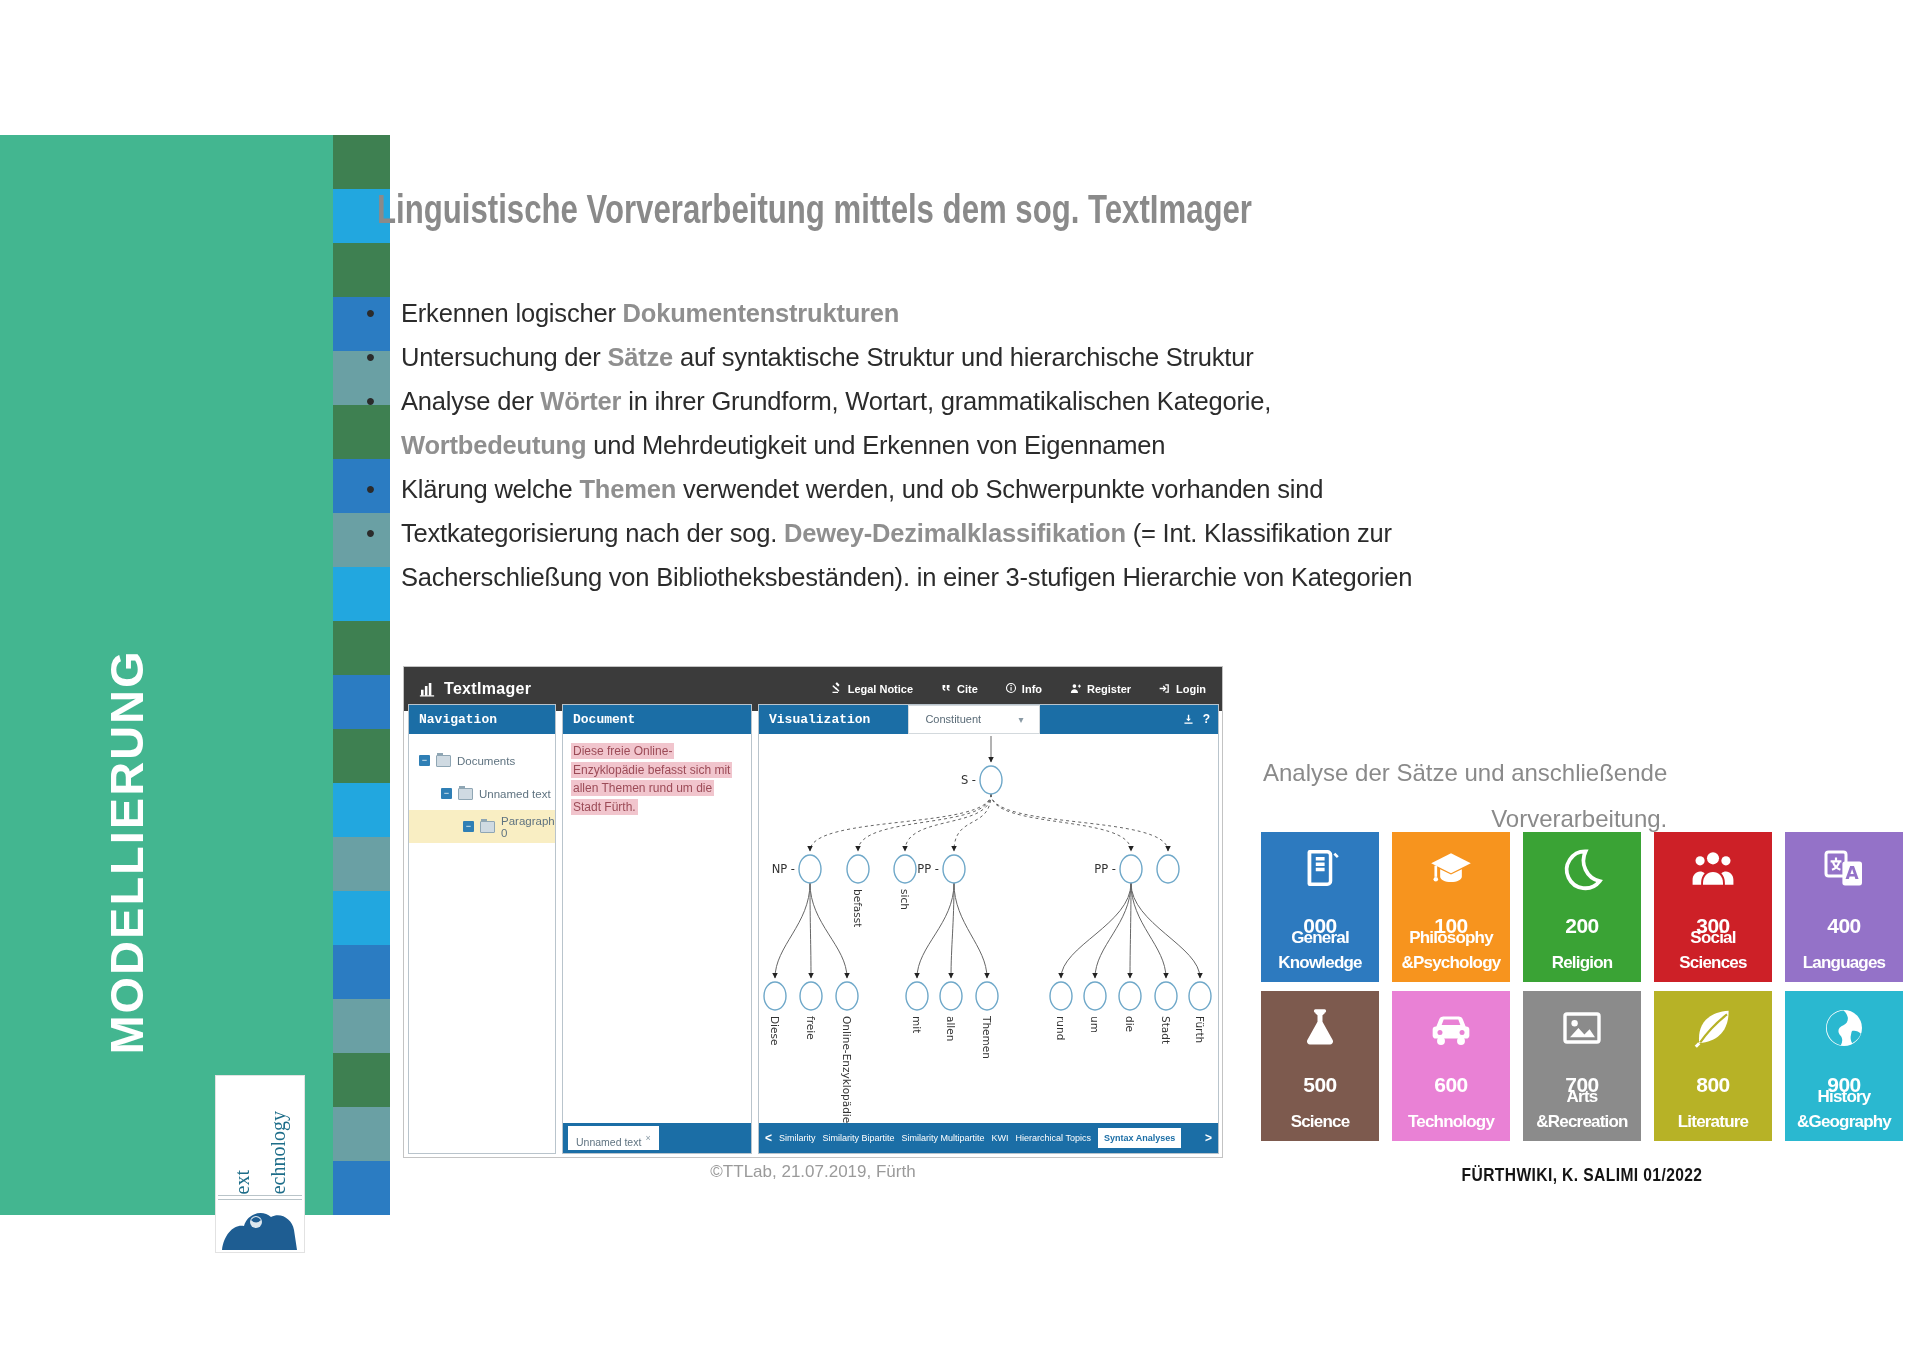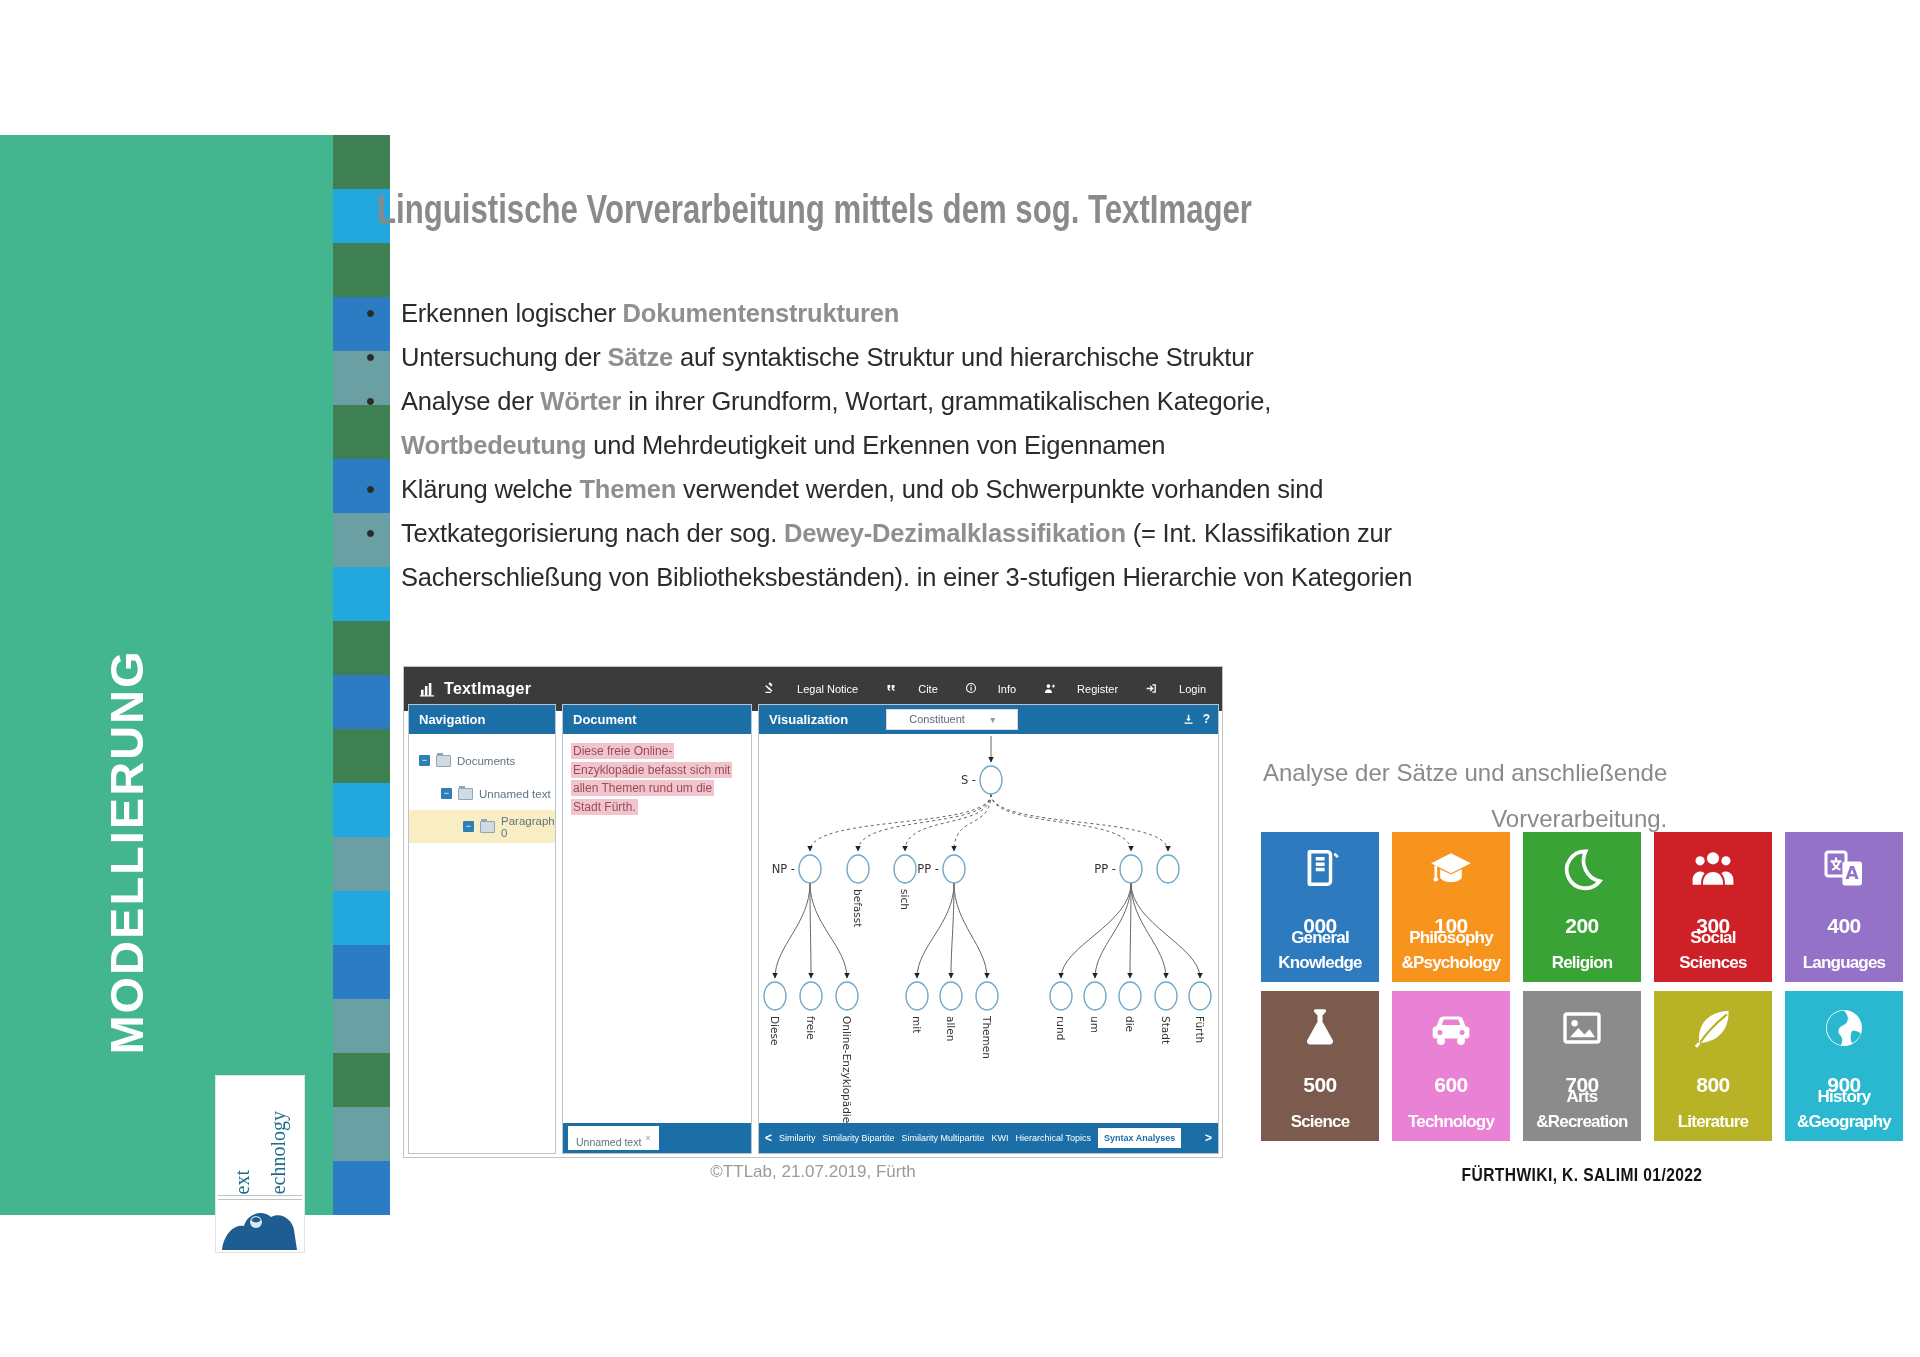--- a/index.html
+++ b/index.html
@@ -32,33 +32,33 @@
   .bline{line-height:44px;white-space:nowrap;}
   .hl{color:#8f8f8f;font-weight:bold;}
   
   .window{position:absolute;left:403px;top:666px;width:820px;height:492px;background:#fff;
           border:1px solid #c3c3c3;box-sizing:border-box;}
   .tbar{position:absolute;left:0;top:0;right:0;height:44px;background:#3b3b3b;display:flex;
         align-items:center;color:#fff;}
   .appicon{margin-left:14px;display:inline-flex;}
   .apptitle{margin-left:8px;font-size:16px;font-weight:bold;letter-spacing:.3px;}
   .menu{margin-left:auto;display:flex;gap:27px;padding-right:16px;}
-  .mitem{display:inline-flex;align-items:center;gap:21px;font-size:11px;font-weight:normal;
+  .mitem{display:inline-flex;align-items:center;gap:5px;font-size:11px;font-weight:bold;
          cursor:pointer;}
   .panel{position:absolute;top:37px;bottom:3px;background:#fff;border:1px solid #b9c4cc;
          box-sizing:border-box;}
   .panel.nav{left:4px;width:148px;}
   .panel.doc{left:158px;width:190px;}
   .panel.vis{left:354px;right:3px;}
   .phead{height:29px;line-height:29px;background:#1b6ea6;color:#fff;font-size:13px;
          font-weight:bold;padding-left:10px;display:flex;align-items:center;box-sizing:border-box;}
-  .phead .ptitle{flex:0 0 auto;}
+  .phead .ptitle{flex:0 0 auto;font-family:Liberation Mono, monospace;}
   .dd{margin-left:38px;background:#fff;color:#5a6b77;font-weight:normal;font-size:11px;
-      width:132px;height:21px;line-height:21px;display:flex;align-items:center;
-      padding:0 22px;box-sizing:border-box;border:1px solid #d3d9dd;cursor:pointer;}
+      width:132px;height:29px;line-height:21px;display:flex;align-items:center;
+      padding:0 16px;box-sizing:border-box;border:1px solid #d3d9dd;cursor:pointer;}
   .dd .caret{margin-left:auto;color:#8a9aa5;font-size:10px;}
   .hicons{margin-left:auto;display:flex;gap:8px;padding-right:8px;align-items:center;}
   .hicons .hi{cursor:pointer;display:inline-flex;font-size:12px;font-weight:bold;}
   .pbody{position:absolute;left:0;right:0;top:29px;bottom:0;overflow:hidden;}
   .doc .pbody,.vis .pbody{bottom:30px;}
   .navrow{height:33px;display:flex;align-items:center;gap:6px;font-size:11.5px;color:#5f7380;
           cursor:pointer;box-sizing:border-box;}
   .navrow.sel{background:#f9eec3;}
   .cb{width:11px;height:11px;background:#2f7fb5;color:#fff;font-size:9px;line-height:11px;
       text-align:center;border-radius:1px;flex:0 0 auto;}

